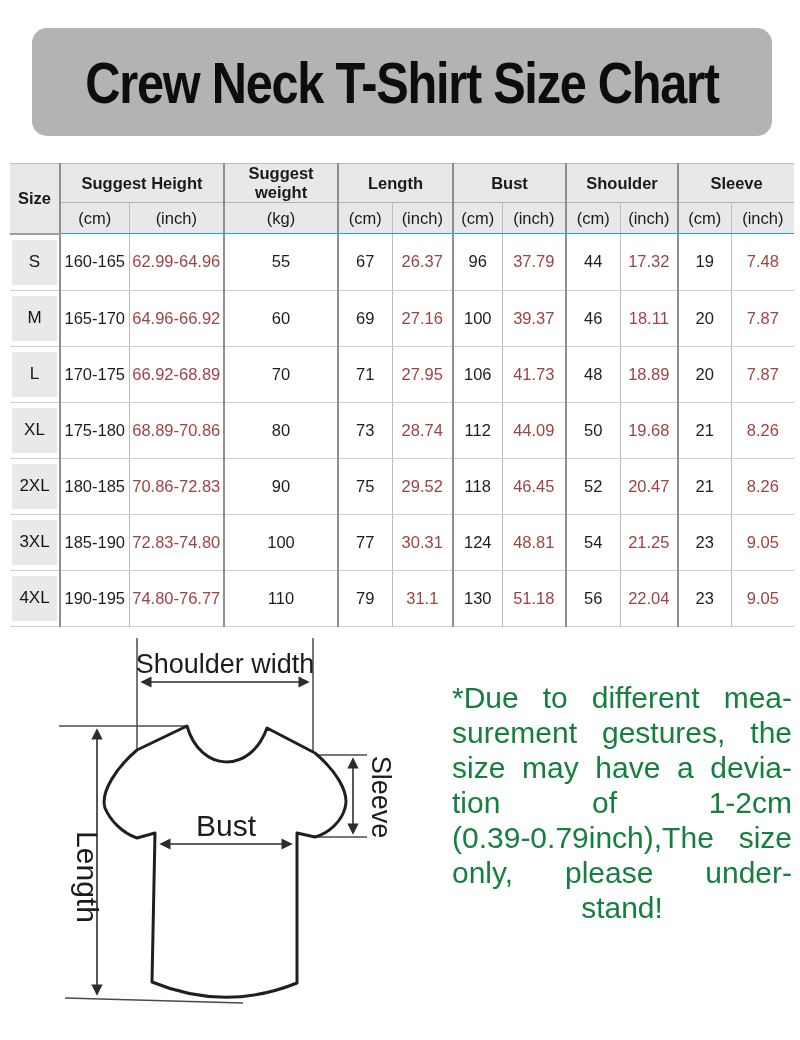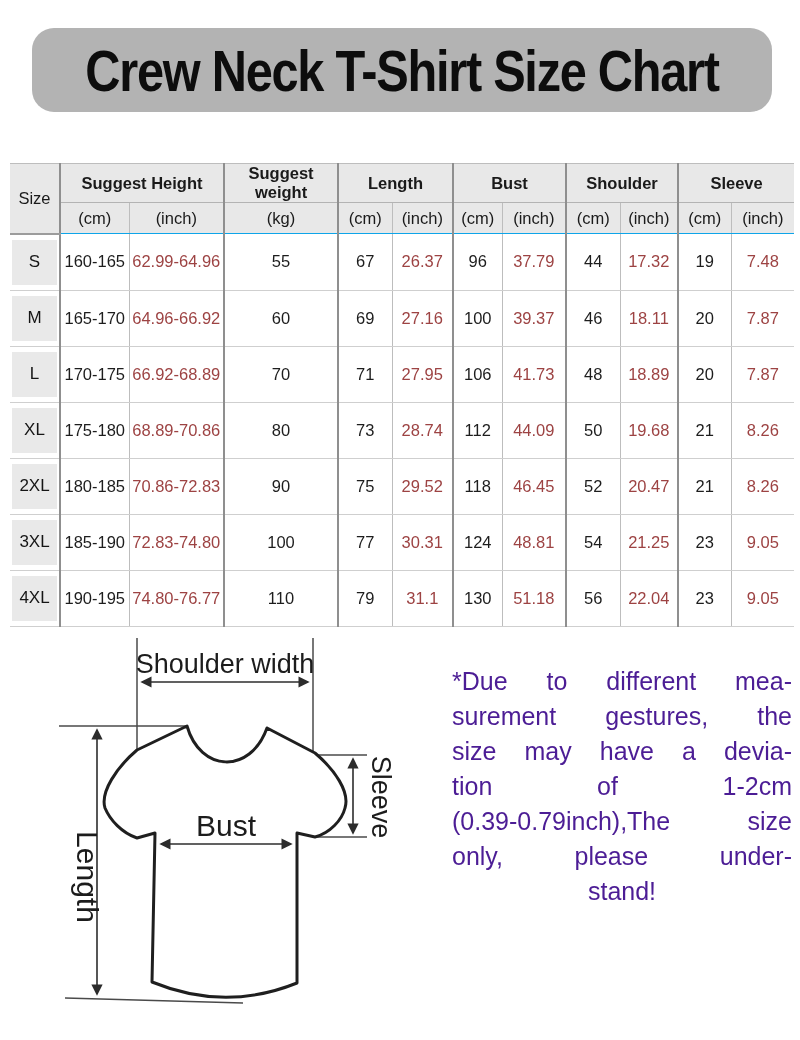--- a/index.html
+++ b/index.html
@@ -2,60 +2,60 @@
 <html style="--accent_red: #9d4343; --header_inch_red: #ad4a4a; --title_bg: #b3b3b3; --header_bg: #e8e8e8; --size_cell_bg: #e9e9e9; --grid_dark: #8f8f8f; --grid_light: #cfcfcf;"><head>
 <meta charset="utf-8">
 <style>
   html,body{margin:0;padding:0;}
   body{
     width:800px;height:1040px;position:relative;background:#ffffff;
     font-family:"Liberation Sans", sans-serif;color:#1d1d1d;overflow:hidden;
   }
   
   .title-box{
-    position:absolute;left:32px;top:28px;width:740px;height:84px;
-    background:var(--title_bg,#b3b3b3);border-radius:22px;
+    position:absolute;left:32px;top:28px;width:740px;height:108px;
+    background:var(--title_bg,#b3b3b3);border-radius:15px;
     display:flex;align-items:center;justify-content:center;
   }
   .title-text{
     font-size:58px;font-weight:700;color:#0d0d0d;letter-spacing:-1.5px;
     white-space:nowrap;transform:scaleX(0.84);transform-origin:center;
   }
   
   table.size-table{
     position:absolute;left:10px;top:163px;width:784px;
     border-collapse:collapse;table-layout:fixed;font-size:16.5px;
   }
   .size-table th,.size-table td{
     text-align:center;vertical-align:middle;padding:0;
     border-bottom:1px solid var(--grid_light,#cfcfcf);
   }
   .size-table thead th{
     background:var(--header_bg,#e8e8e8);font-weight:400;color:#1a1a1a;
   }
   .size-table thead tr.grp-row th{height:36px;font-weight:700;font-size:16.5px;border-top:1px solid #bdbdbd;border-bottom:1px solid #b3b3b3;}
-  .size-table thead tr.grp-row th.size-h{font-weight:400;border-bottom:2px solid #9c9c9c;}
+  .size-table thead tr.grp-row th.size-h{font-weight:700;border-bottom:2px solid #9c9c9c;}
   .size-table thead tr.sub-row th{height:30px;font-size:16.5px;border-bottom:1px solid #0ea5e9;}
   .size-table tbody td{height:55px;background:#ffffff;}
   .gs{border-left:2px solid var(--grid_dark,#8f8f8f);}
   .sub{border-left:1px solid #bdbdbd;}
   .inch-val{color:var(--accent_red,#9d4343);}
   thead .inch-val{color:var(--header_inch_red,#ad4a4a);background:#ebe2e2;margin-left:25px;}
   td.size-td{background:#ffffff;}
   .size-box{
     margin:5px 2px;height:45px;display:flex;align-items:center;justify-content:center;
     background:var(--size_cell_bg,#e9e9e9);font-size:17px;color:#151515;
   }
   
   .diagram{position:absolute;left:20px;top:620px;width:440px;height:420px;}
   .diagram text{font-family:"Liberation Sans", sans-serif;fill:#1c1c1c;}
   
   .note{
-    position:absolute;left:452px;top:664px;width:340px;
-    font-size:25px;line-height:35px;color:#4c1d95;
+    position:absolute;left:452px;top:680px;width:340px;
+    font-size:30px;line-height:35px;color:#15803d;
   }
   .note .jline{text-align:justify;text-align-last:justify;}
   .note .lline{text-align:center;}
 </style>
 </head>
 <body>
 
 <div class="title-box">
   <span class="title-text">Crew Neck T-Shirt Size Chart</span>
 </div>

